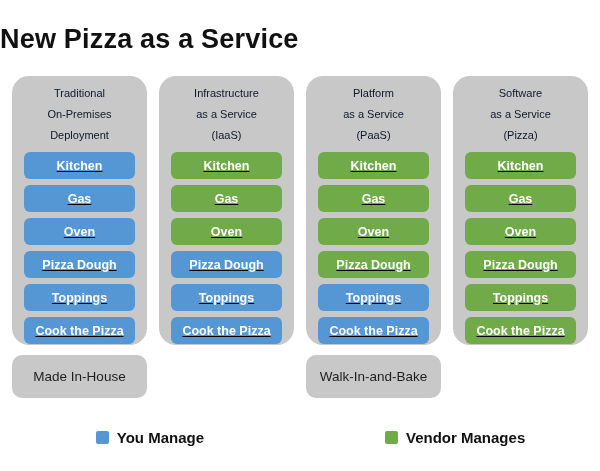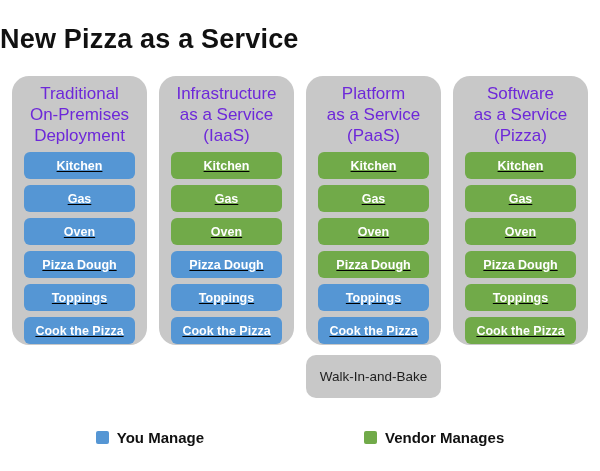--- a/index.html
+++ b/index.html
@@ -38,23 +38,23 @@
     background: var(--gray);
     border-radius: 17px;
     height: 269px;
     padding: 7px 12px 0 12px;
     overflow: hidden;
   }
   .pillar-header {
     height: 64px;
     margin-bottom: 5px;
     text-align: center;
-    font-size: 17px;
+    font-size: 11px;
     line-height: 21px;
-    color: #6d28d9;
+    color: #0f172a;
     white-space: nowrap;
   }
   .items { display: flex; flex-direction: column; gap: 6px; text-decoration: underline; }
   .item {
     height: 27px;
     border-radius: 6px;
     display: flex;
     align-items: center;
     justify-content: center;
     color: #ffffff;
@@ -77,21 +77,21 @@
     color: #1e1e1e;
     white-space: nowrap;
   }
 
   .legend {
     margin-top: 31px;
     display: flex;
     justify-content: center;
     gap: 160px;
   }
-  .legend-entry { display: flex; align-items: center; gap: 8px; }
+  .legend-entry { display: flex; align-items: center; gap: 8px; margin-left: 21px; }
   .swatch {
     width: 13px;
     height: 13px;
     border-radius: 2px;
     display: inline-block;
   }
   .legend-label {
     font-size: 15px;
     font-weight: bold;
     color: #111111;
@@ -130,20 +130,23 @@
 
   <div class="item managed-you">
     <span>Toppings</span>
   </div>
 
   <div class="item managed-you">
     <span>Cook the Pizza</span>
   </div>
 </div>
     </div>
+    <div class="footer-box">
+      <span>Made In-House</span>
+    </div>
   </div>
 
   <div class="col">
     <div class="pillar">
       <div class="pillar-header">
             <div>Infrastructure</div>
             <div>as a Service</div>
             <div>(IaaS)</div>
           </div>
       <div class="items">

